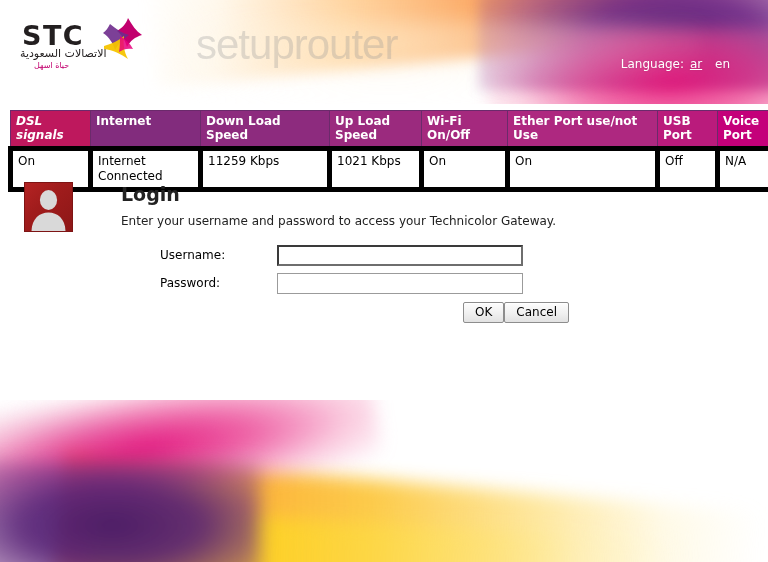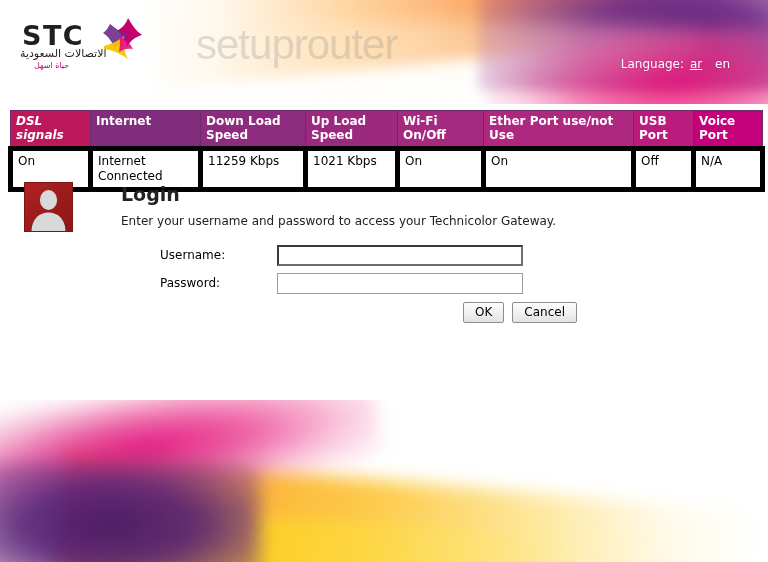--- a/index.html
+++ b/index.html
@@ -181,21 +181,21 @@
     text-align: left;
     vertical-align: top;
     padding: 3px 4px 4px 5px;
     border: 5px solid #000000;
     line-height: 1.2;
     height: 28px;
     box-sizing: border-box;
   }
   .c0 { width: 80px; }
   .c1 { width: 110px; }
-  .c2 { width: 105px; }
+  .c2 { width: 129px; }
   .c3 { width: 92px; }
   .c4 { width: 86px; }
   .c5 { width: 150px; }
   .c6 { width: 60px; }
   .c7 { width: 69px; }
 
   
   th.c0 { background: #be185d; font-style: italic; }
   th.c1 { background: #822c7d; }
   th.c2 { background: #8d2b7e; }
@@ -268,21 +268,20 @@
     border-bottom-color: #6e6e6e;
   }
   .field-input.blurred {
     border: 1px solid #9b9b9b;
   }
 
   .btn-row {
     position: absolute;
     left: 463px; top: 302px;
     display: flex;
-    gap: 8px;
   }
   .btn {
     font-family: "DejaVu Sans", sans-serif;
     font-size: 12px;
     color: #000000;
     background: linear-gradient(180deg, #fdfdfd 0%, #f0f0f0 55%, #e2e2e2 100%);
     border: 1px solid #8d8d8d;
     border-radius: 2px;
     padding: 2px 11px 3px 11px;
     min-width: 40px;

